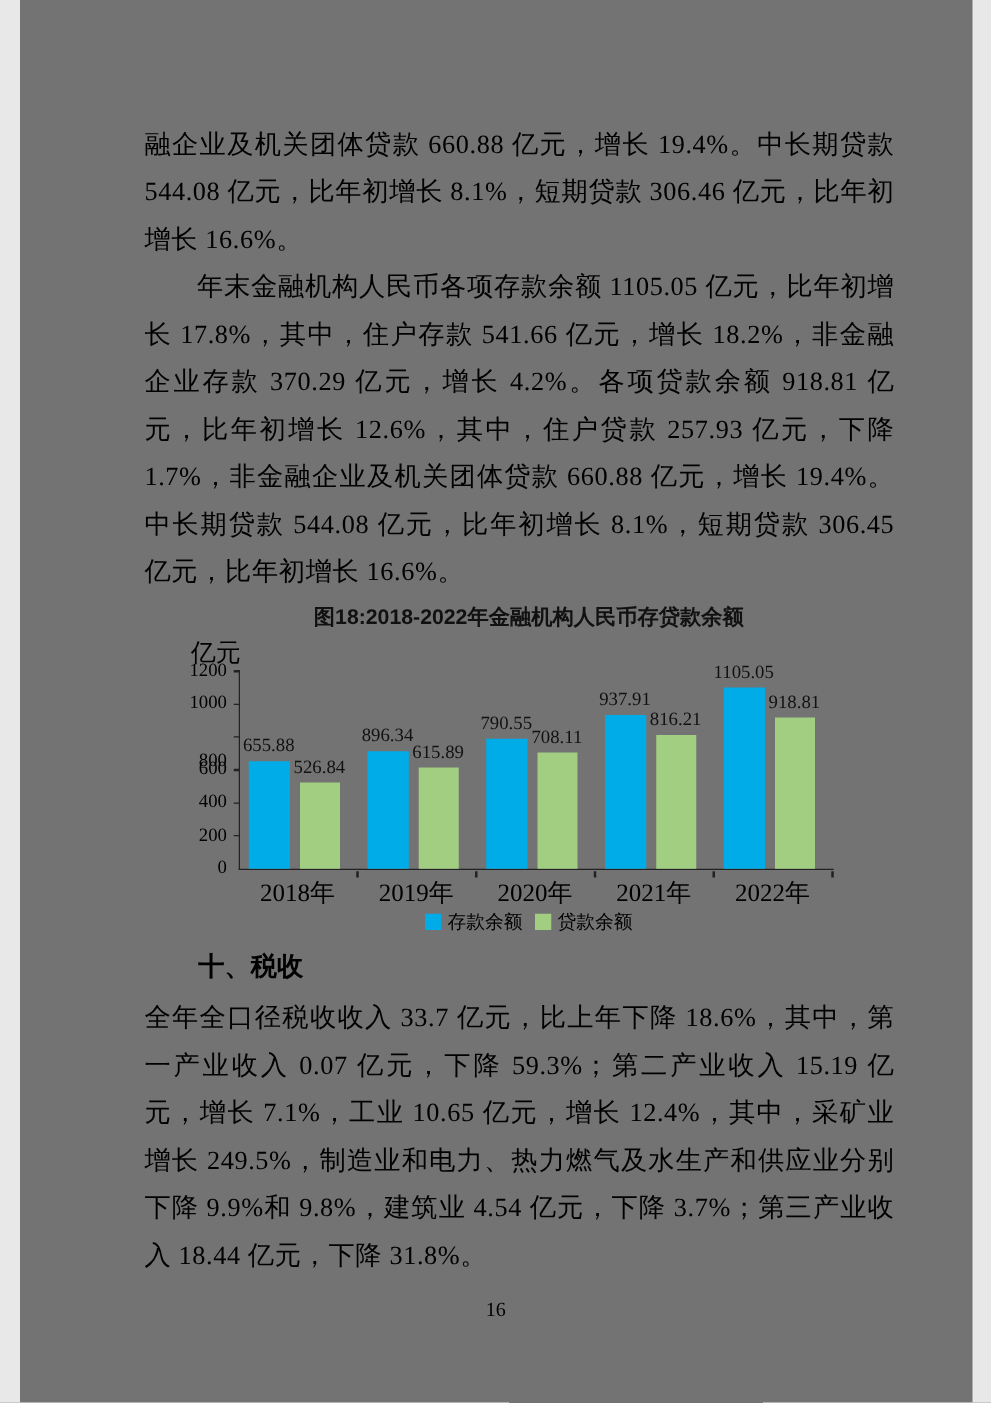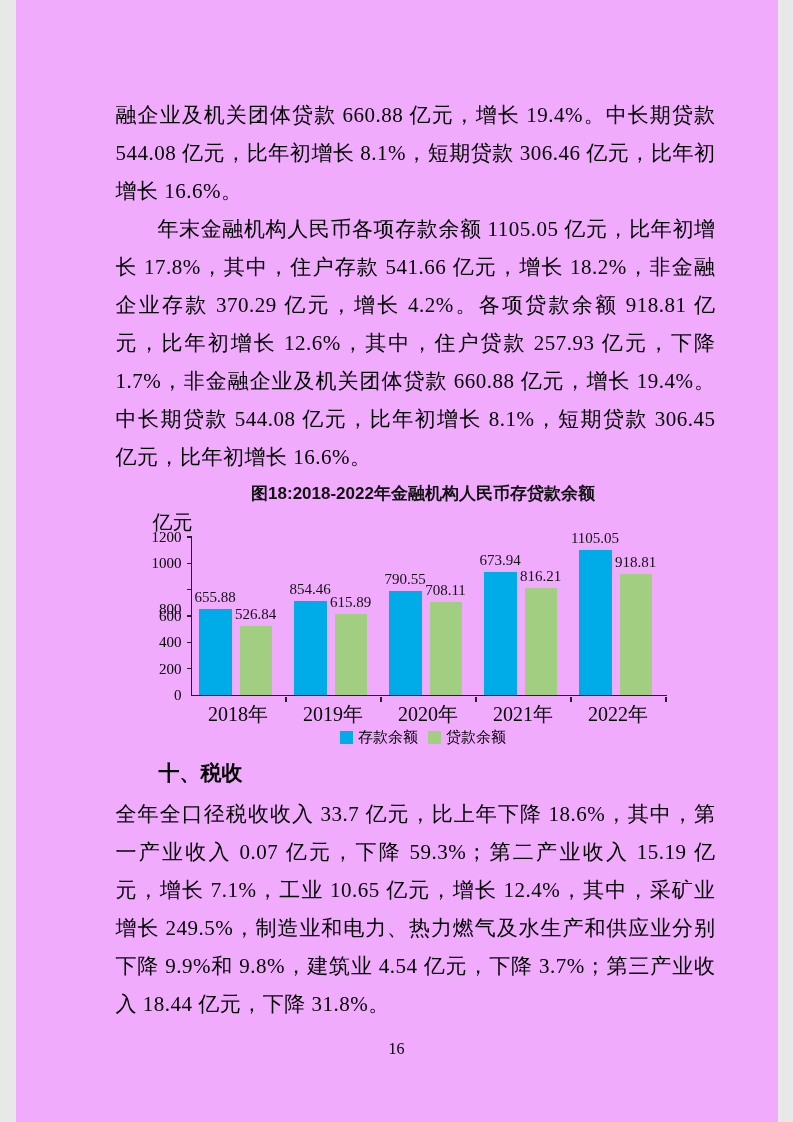--- a/index.html
+++ b/index.html
@@ -1,20 +1,20 @@
 <!DOCTYPE html>
 <html><head>
 <meta charset="utf-8">
 <style>
   html, body { margin: 0; padding: 0; background: #e8e8e8; }
   .page {
     position: relative;
     width: 762px; height: 1122px;
     margin: 0 auto;
-    background: #f0abfc;
+    background: #737373;
     font-family: "Liberation Serif", "DejaVu Serif", serif;
     color: #000;
     overflow: hidden;
   }
   
   .text-block {
     position: absolute;
     left: 100px;
     width: 600px;
     font-size: 21px;
@@ -150,35 +150,35 @@
         <div class="ytick-mark" style="top: -0.75px;"></div>
         <div class="bar-group">
           <div class="bar" style="left: 7px; width: 33px; height: 86.3575px; background: rgb(0, 172, 232);"></div>
           <div class="bar-label" style="left: 23.5px; bottom: 89.3575px;">655.88</div>
           <div class="bar" style="left: 48px; width: 32px; height: 69.3673px; background: rgb(162, 206, 130);"></div>
           <div class="bar-label" style="left: 64px; bottom: 72.3673px;">526.84</div>
           <div class="xtick-mark" style="right: 0px;"></div>
         </div>
         <div class="bar-group">
           <div class="bar" style="left: 7px; width: 33px; height: 94.0442px; background: rgb(0, 172, 232);"></div>
-          <div class="bar-label" style="left: 23.5px; bottom: 97.0442px;">854.46</div>
+          <div class="bar-label" style="left: 23.5px; bottom: 97.0442px;">896.34</div>
           <div class="bar" style="left: 48px; width: 32px; height: 81.0922px; background: rgb(162, 206, 130);"></div>
           <div class="bar-label" style="left: 64px; bottom: 84.0922px;">615.89</div>
           <div class="xtick-mark" style="right: 0px;"></div>
         </div>
         <div class="bar-group">
           <div class="bar" style="left: 7px; width: 33px; height: 104.089px; background: rgb(0, 172, 232);"></div>
           <div class="bar-label" style="left: 23.5px; bottom: 107.089px;">790.55</div>
           <div class="bar" style="left: 48px; width: 32px; height: 93.2345px; background: rgb(162, 206, 130);"></div>
           <div class="bar-label" style="left: 64px; bottom: 96.2345px;">708.11</div>
           <div class="xtick-mark" style="right: 0px;"></div>
         </div>
         <div class="bar-group">
           <div class="bar" style="left: 7px; width: 33px; height: 123.491px; background: rgb(0, 172, 232);"></div>
-          <div class="bar-label" style="left: 23.5px; bottom: 126.491px;">673.94</div>
+          <div class="bar-label" style="left: 23.5px; bottom: 126.491px;">937.91</div>
           <div class="bar" style="left: 48px; width: 32px; height: 107.468px; background: rgb(162, 206, 130);"></div>
           <div class="bar-label" style="left: 64px; bottom: 110.468px;">816.21</div>
           <div class="xtick-mark" style="right: 0px;"></div>
         </div>
         <div class="bar-group">
           <div class="bar" style="left: 7px; width: 33px; height: 145.498px; background: rgb(0, 172, 232);"></div>
           <div class="bar-label" style="left: 23.5px; bottom: 148.498px;">1105.05</div>
           <div class="bar" style="left: 48px; width: 32px; height: 120.977px; background: rgb(162, 206, 130);"></div>
           <div class="bar-label" style="left: 64px; bottom: 123.977px;">918.81</div>
           <div class="xtick-mark" style="right: 0px;"></div>

